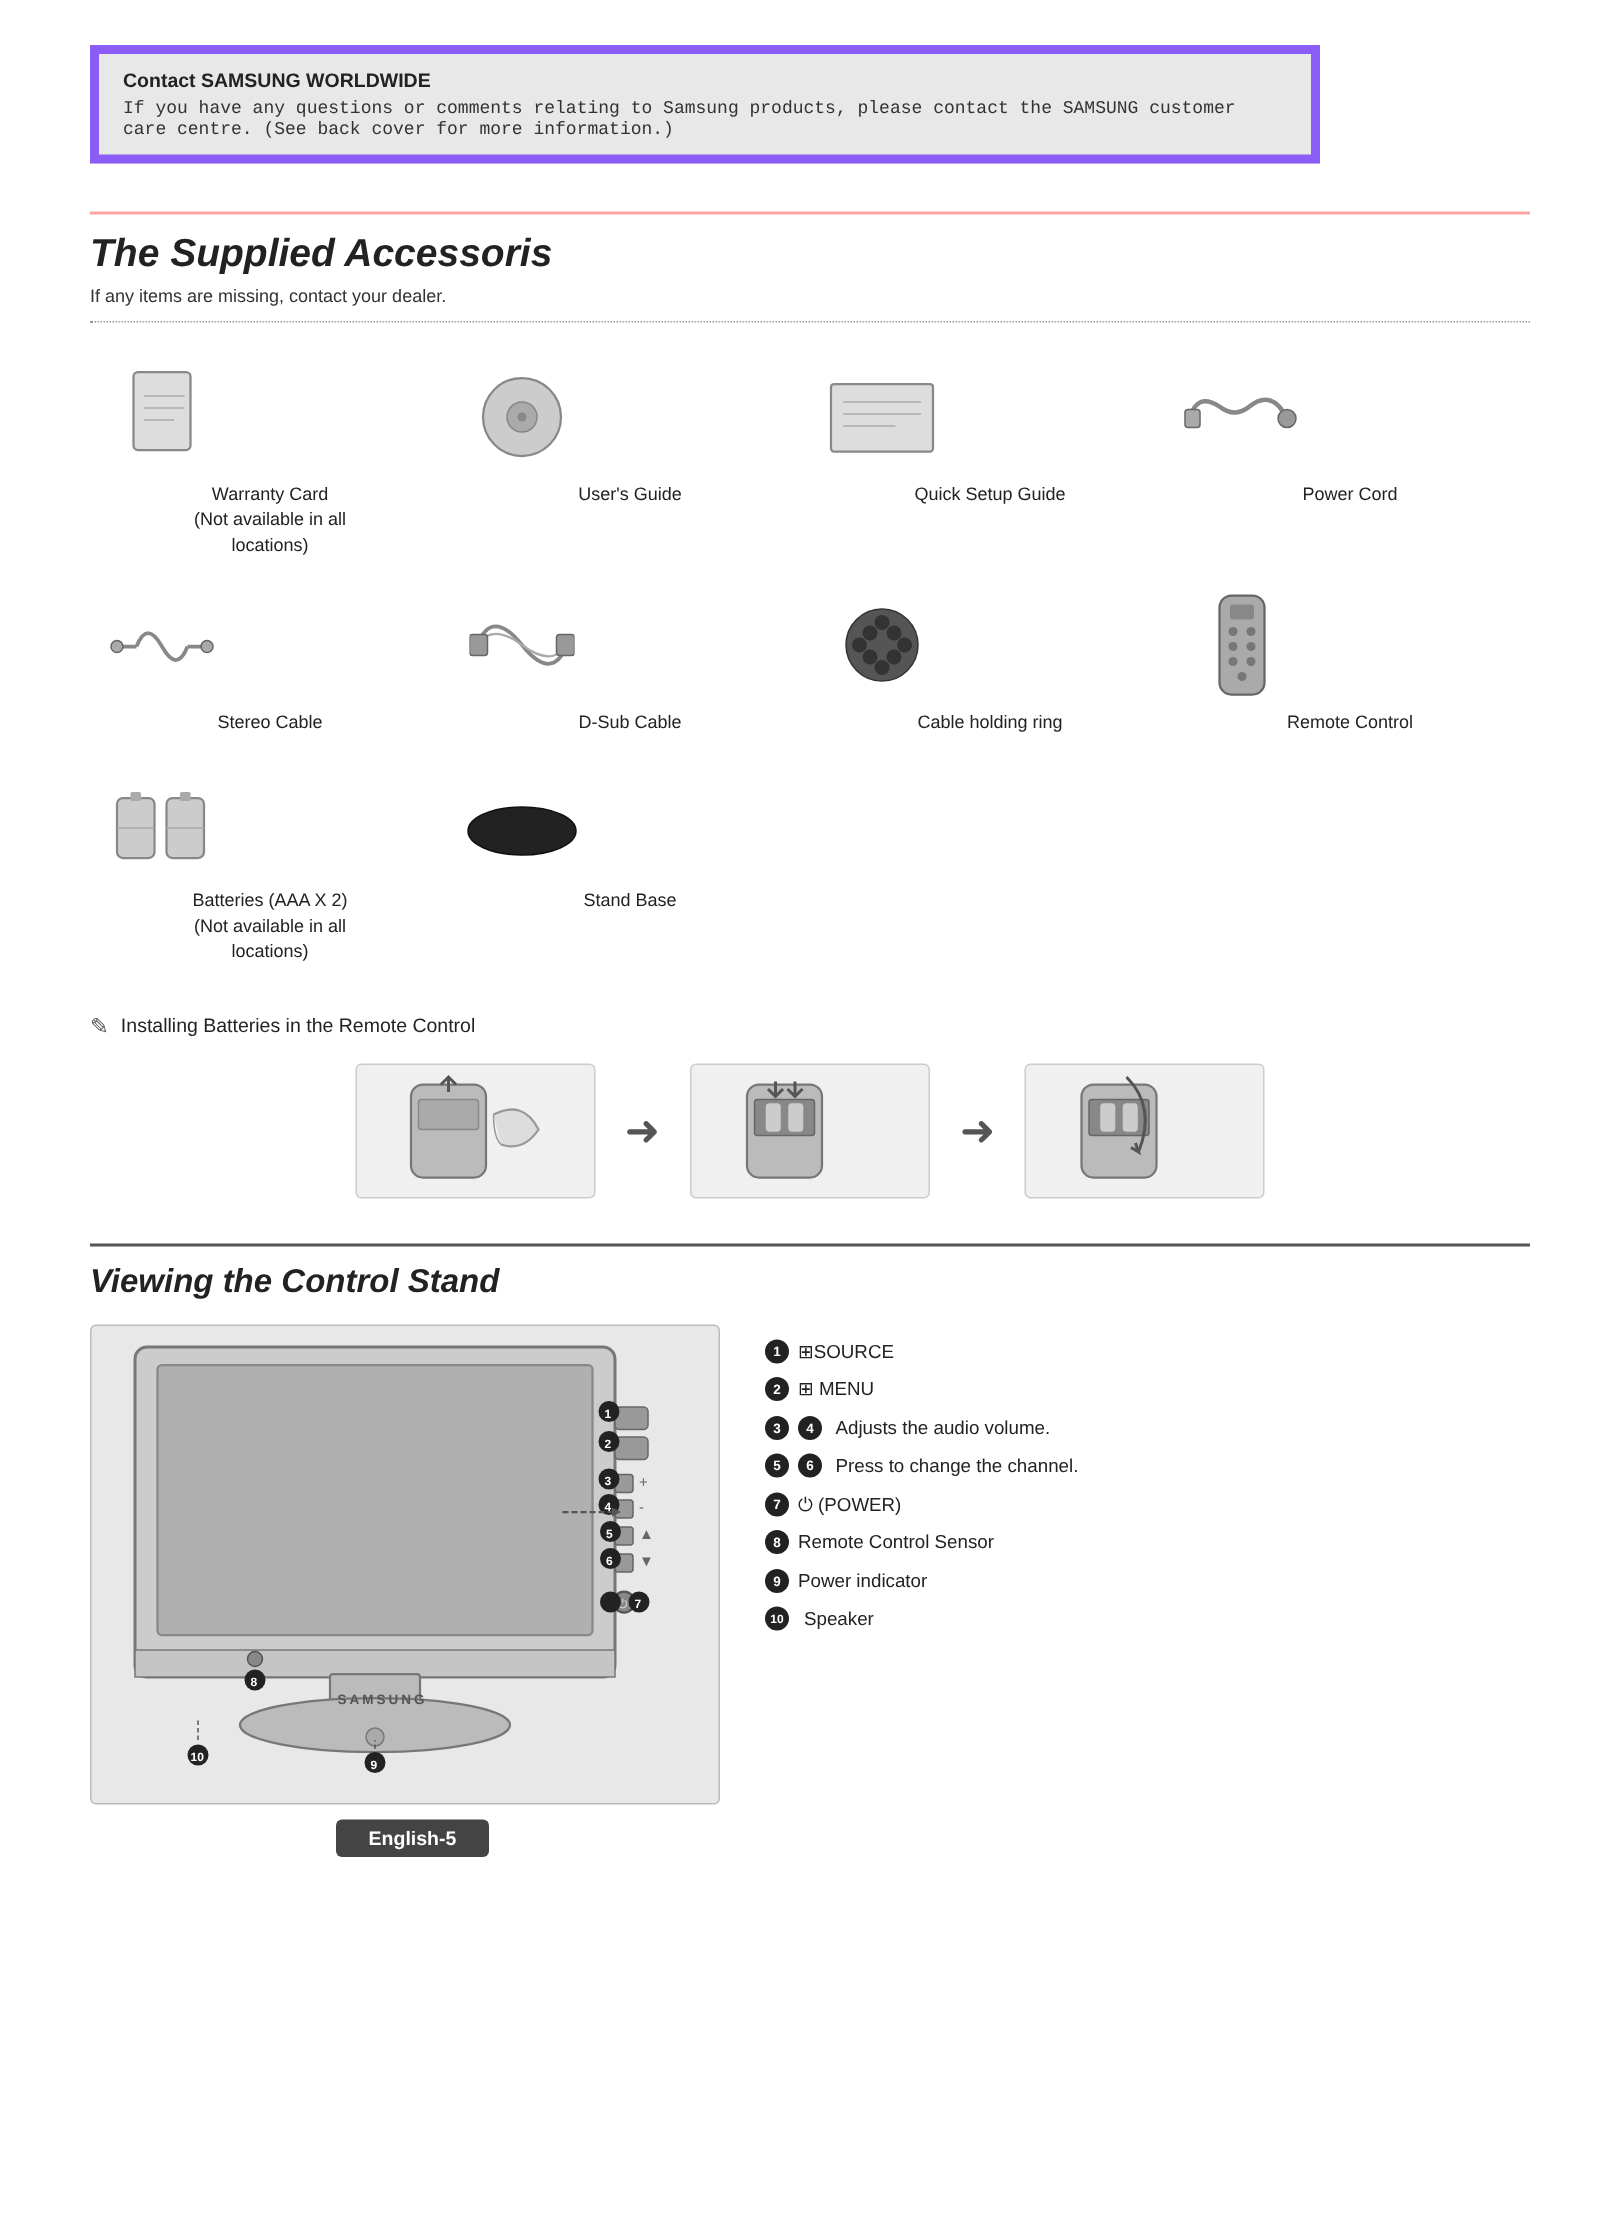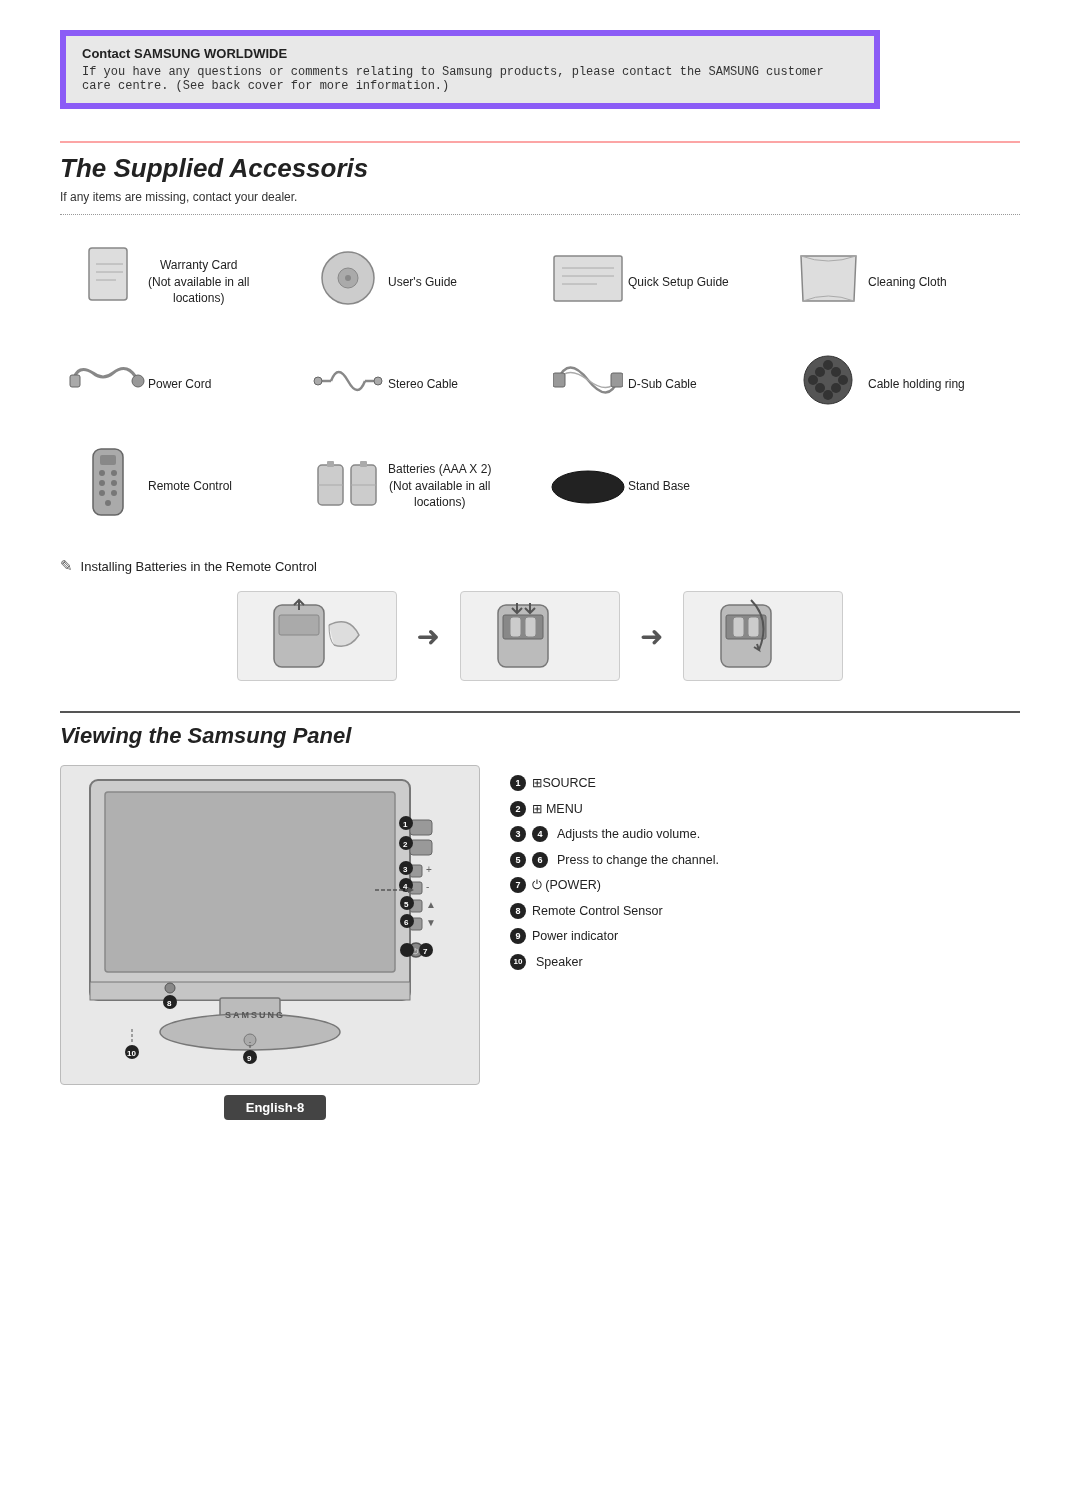--- a/index.html
+++ b/index.html
@@ -50,22 +50,21 @@
     }
     
     .accessories-grid {
       display: grid;
       grid-template-columns: repeat(4, 1fr);
       gap: 0;
       margin-bottom: 20px;
     }
     .accessory-item {
       display: flex;
-      flex-direction: row;
-      align-items: center;
+      flex-direction: column;
       padding: 12px 8px;
       text-align: center;
     }
     .accessory-img {
       width: 80px;
       height: 70px;
       display: flex;
       align-items: center;
       justify-content: center;
       margin-bottom: 8px;
@@ -226,30 +225,20 @@
           <svg width="72" height="55" viewBox="0 0 72 55">
             <rect x="2" y="5" width="68" height="45" rx="2" fill="#ddd" stroke="#888" stroke-width="1.5"></rect>
             <line x1="10" y1="17" x2="62" y2="17" stroke="#aaa" stroke-width="1"></line>
             <line x1="10" y1="25" x2="62" y2="25" stroke="#aaa" stroke-width="1"></line>
             <line x1="10" y1="33" x2="45" y2="33" stroke="#aaa" stroke-width="1"></line>
           </svg>
         </div>
         <div class="accessory-label">Quick Setup Guide</div>
       </div>
 
-      <div class="accessory-item">
-        <div class="accessory-img">
-          <svg width="65" height="55" viewBox="0 0 65 55">
-            <path d="M5,5 L60,5 L58,50 L7,50 Z" fill="#ddd" stroke="#888" stroke-width="1.5"></path>
-            <path d="M5,5 Q32,15 60,5" fill="none" stroke="#aaa" stroke-width="1"></path>
-            <path d="M7,50 Q32,40 58,50" fill="none" stroke="#aaa" stroke-width="1"></path>
-          </svg>
-        </div>
-        <div class="accessory-label">Cleaning Cloth</div>
-      </div>
 
       <div class="accessory-item">
         <div class="accessory-img">
           <svg width="80" height="55" viewBox="0 0 80 55">
             <path d="M5,28 Q10,10 25,20 Q35,28 45,20 Q60,8 70,28" fill="none" stroke="#888" stroke-width="3" stroke-linecap="round"></path>
             <circle cx="70" cy="28" r="6" fill="#999" stroke="#666" stroke-width="1"></circle>
             <rect x="2" y="22" width="10" height="12" rx="2" fill="#aaa" stroke="#666" stroke-width="1"></rect>
           </svg>
         </div>
         <div class="accessory-label">Power Cord</div>
@@ -381,21 +370,21 @@
           <rect x="57" y="22" width="11" height="20" rx="3" fill="#ccc" stroke="#888" stroke-width="1"></rect>
 
           <path d="M60,5 Q80,25 68,55" fill="none" stroke="#555" stroke-width="2"></path>
           <path d="M63,52 L68,55 L66,49" fill="none" stroke="#555" stroke-width="2"></path>
         </svg>
       </div>
     </div>
   </div>
 
   <div class="viewing-section">
-    <div class="viewing-title">Viewing the Samsung Panel</div>
+    <div class="viewing-title">Viewing the Control Stand</div>
     <div class="viewing-content">
 
       <div class="monitor-diagram">
         <div class="monitor-svg-area">
           <svg width="400" height="310" viewBox="0 0 400 310">
 
             <rect x="20" y="10" width="320" height="220" rx="8" fill="#ccc" stroke="#777" stroke-width="2"></rect>
 
             <rect x="35" y="22" width="290" height="180" rx="3" fill="#b0b0b0" stroke="#888" stroke-width="1.5"></rect>
 
@@ -451,21 +440,21 @@
 
             <circle cx="62" cy="282" r="7" fill="#222"></circle>
             <text x="57" y="286" font-size="8" fill="#fff" font-weight="bold">10</text>
 
             <line x1="62" y1="272" x2="62" y2="258" stroke="#555" stroke-width="1" stroke-dasharray="3,2"></line>
             <line x1="180" y1="278" x2="180" y2="272" stroke="#555" stroke-width="1" stroke-dasharray="3,2"></line>
           </svg>
         </div>
 
         <div style="text-align:center; margin-top:4px;">
-          <span class="english-badge">English-8</span>
+          <span class="english-badge">English-5</span>
         </div>
       </div>
 
       <div class="control-panel-list">
 
         <div class="control-item">
           <span class="circle-num">1</span>
           <span class="ctrl-label"><strong>⊞SOURCE</strong></span>
         </div>
         <div class="control-item">

